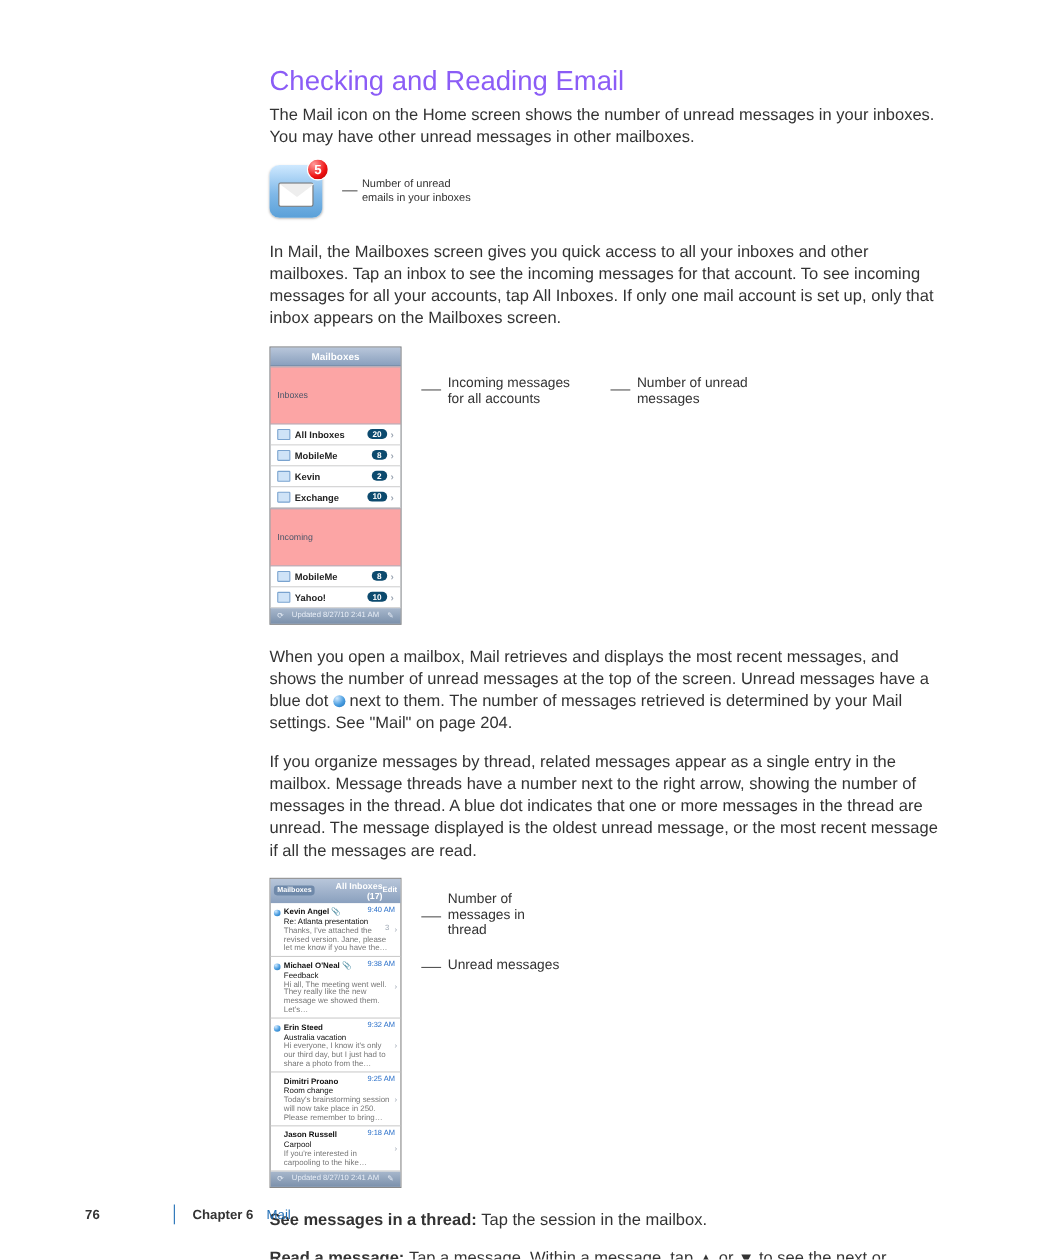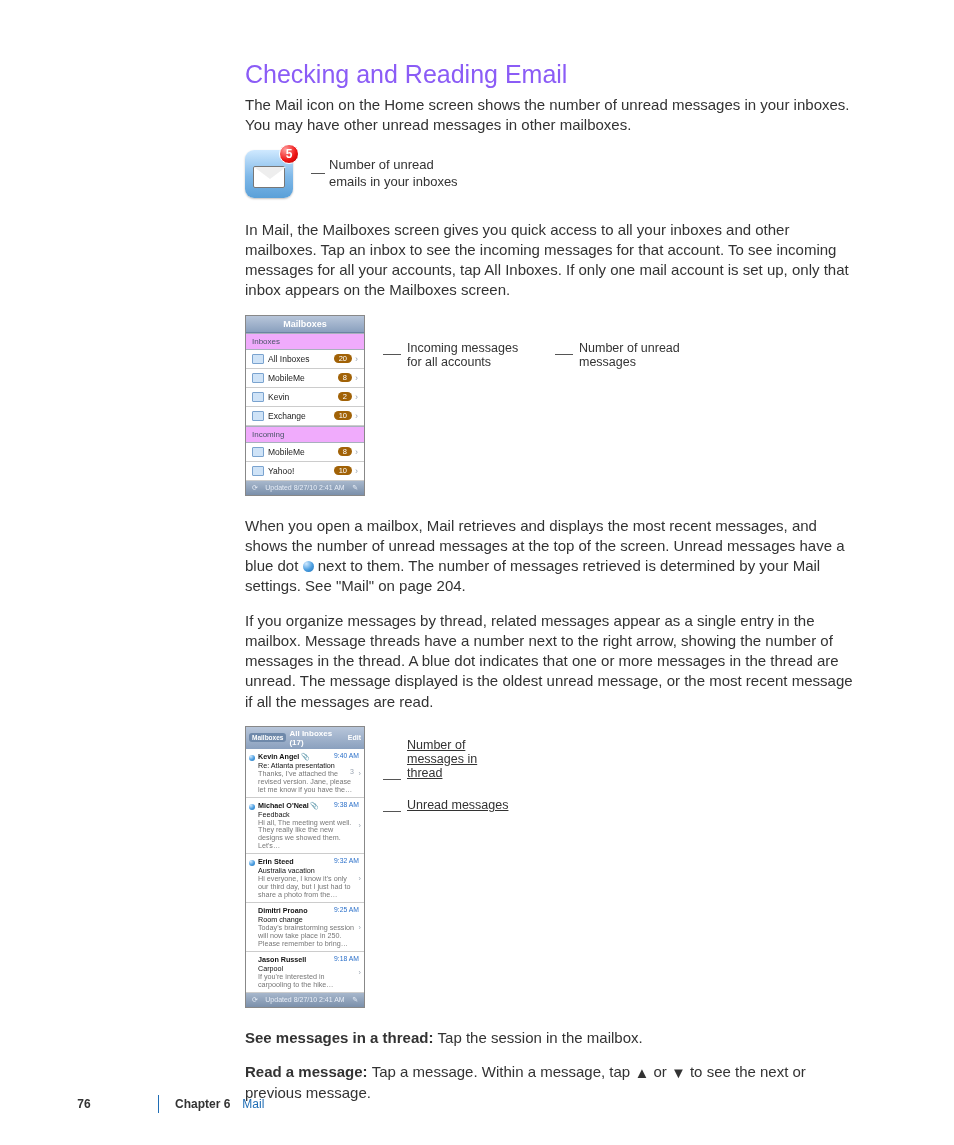--- a/index.html
+++ b/index.html
@@ -58,53 +58,53 @@
     box-shadow: 0 -1px 0 #999 inset;
   }
   .badge {
     position: absolute; top:-6px; right:-6px;
     width:20px; height:20px; border-radius:50%;
     background: radial-gradient(circle at 30% 25%, #ff9b9b, #e11 60%, #a00);
     color:#fff; font-size:12px; font-weight:bold;
     display:flex; align-items:center; justify-content:center;
     border:1px solid #fff;
   }
-  .icon-caption { font-size:13px; line-height:1.3; color:#333; }
+  .icon-caption { font-size:10px; line-height:1.3; color:#333; }
   .callout-line { width:14px; border-top:1px solid #555; margin-right:4px; }
   .figure-row { display:flex; align-items:flex-start; gap:18px; margin-bottom:20px; }
 
   
   .phone1 {
     width: 120px; border:1px solid #888;
     font-size:8.5px;
     background:#c8ced6;
   }
   .ph-top{
     background:linear-gradient(#b8c6da,#8aa0be);
     color:#fff; text-align:center; font-weight:bold; font-size:9px;
     padding:3px 0;
     border-bottom:1px solid #6b83a3;
   }
   .ph-section {
-    background:#f0abfc; color:#4a5568; font-size:8px; padding:3px 6px;
+    background:#fca5a5; color:#4a5568; font-size:8px; padding:21px 6px;
     border-top:1px solid #a8b0bd; border-bottom:1px solid #a8b0bd;
   }
   .ph-row {
     display:flex; align-items:center; justify-content:space-between;
     background:#fff; padding:4px 6px; border-bottom:1px solid #ccc;
-    font-weight:normal; color:#222;
+    font-weight:bold; color:#222;
   }
   .ph-row .ic {
     width:12px; height:10px; margin-right:4px;
     background:#cfe3f7; border:1px solid #7aa3cf; border-radius:1px;
     display:inline-block;
   }
   .ph-row .lbl{flex:1;}
   .pill{
-    background:#a16207; color:#fff; border-radius:7px;
+    background:#0c4a6e; color:#fff; border-radius:7px;
     padding:0 5px; font-size:7.5px; margin-right:3px;
   }
   .chev{ color:#9aa4b1; font-size:9px; }
   .ph-bottom{
     background:linear-gradient(#a7b7cc,#7b90ab);
     display:flex; justify-content:space-between; align-items:center;
     padding:3px 6px; font-size:7px; color:#e8eef7;
   }
   .ph-bottom .upd{flex:1;text-align:center;}
   .callouts1{
@@ -125,21 +125,21 @@
     width:120px; border:1px solid #888; font-size:7.2px; background:#fff;
   }
   .ph2-top{
     background:linear-gradient(#b8c6da,#8aa0be);
     display:flex; align-items:center; padding:2px 3px;
     color:#fff; font-weight:bold;
   }
   .ph2-top .back{
     font-size:6.5px; background:#6f89aa; padding:1px 3px; border-radius:3px; margin-right:3px;
   }
-  .ph2-top .title{flex:1; text-align:left; font-size:8px;}
+  .ph2-top .title{flex:1; text-align:right; font-size:8px;}
   .ph2-top .edit{font-size:7px;}
   .msg{
     border-bottom:1px solid #ccc; padding:3px 5px 3px 12px; position:relative;
   }
   .msg .dot{
     position:absolute; left:3px; top:6px; width:6px; height:6px; border-radius:50%;
     background: radial-gradient(circle at 30% 25%, #cfe9ff,#4a9de0 55%,#1e72b8);
   }
   .msg .hdr{display:flex; justify-content:space-between;}
   .msg .from{font-weight:bold; color:#111;}
@@ -147,21 +147,21 @@
   .msg .subj{color:#111;}
   .msg .prev{color:#777; line-height:1.1;}
   .msg .rchev{position:absolute; right:3px; top:50%; transform:translateY(-50%); color:#9aa4b1;}
   .msg .cnt{
     position:absolute; right:10px; top:40%; color:#9aa4b1; font-size:7px;
   }
   .callouts2{
     display:flex; flex-direction:column; gap:18px; padding-top:12px;
     font-size:12.5px; color:#333;
   }
-  .callouts2 .c{display:flex;align-items:flex-end;text-decoration:underline;}
+  .callouts2 .c{display:flex;align-items:center;}
   .callouts2 .line{width:18px;border-top:1px solid #555;margin-right:6px;margin-top:6px;}
 
   .bold{font-weight:bold;}
   .tri{display:inline-block;vertical-align:-1px;}
   .clip{color:#888;font-size:7px;}
 
   
   .footer{
     position:absolute; left:70px; bottom:32px;
     display:flex; align-items:center; font-size:12px;
@@ -284,21 +284,21 @@
             <span class="cnt">3</span>
             <span class="rchev">›</span>
           </div>
           <div class="msg">
             <span class="dot"></span>
             <div class="hdr">
               <span class="from">Michael O'Neal <span class="clip">📎</span></span>
               <span class="time">9:38 AM</span>
             </div>
             <div class="subj">Feedback</div>
-            <div class="prev">Hi all, The meeting went well. They really like the new designs we showed them. Let's…</div>
+            <div class="prev">Hi all, The meeting went well. They really like the new message we showed them. Let's…</div>
             <span class="rchev">›</span>
           </div>
           <div class="msg">
             <span class="dot"></span>
             <div class="hdr">
               <span class="from">Erin Steed</span>
               <span class="time">9:32 AM</span>
             </div>
             <div class="subj">Australia vacation</div>
             <div class="prev">Hi everyone, I know it's only our third day, but I just had to share a photo from the…</div>

